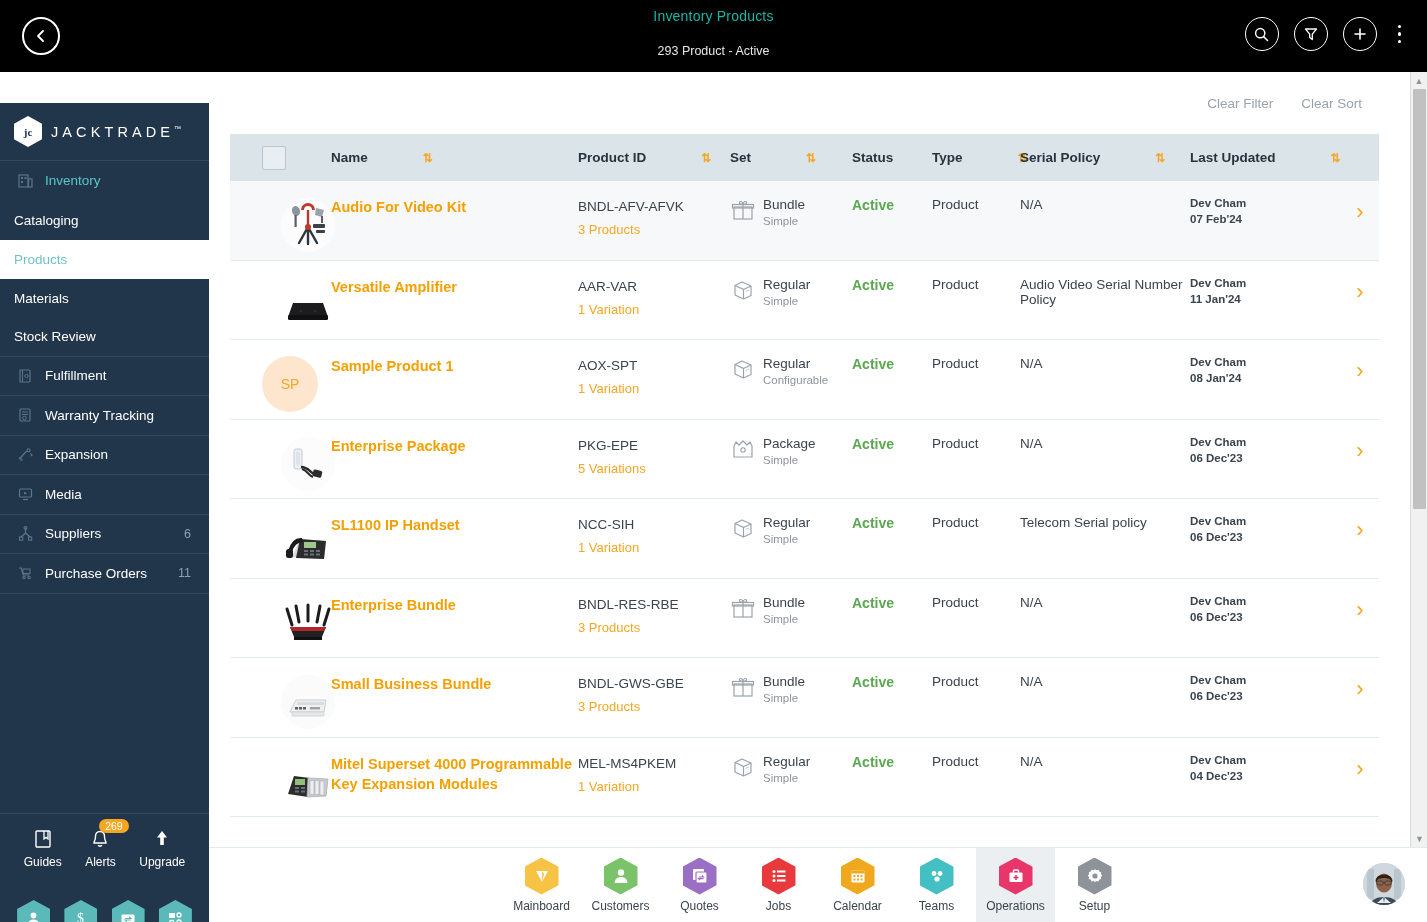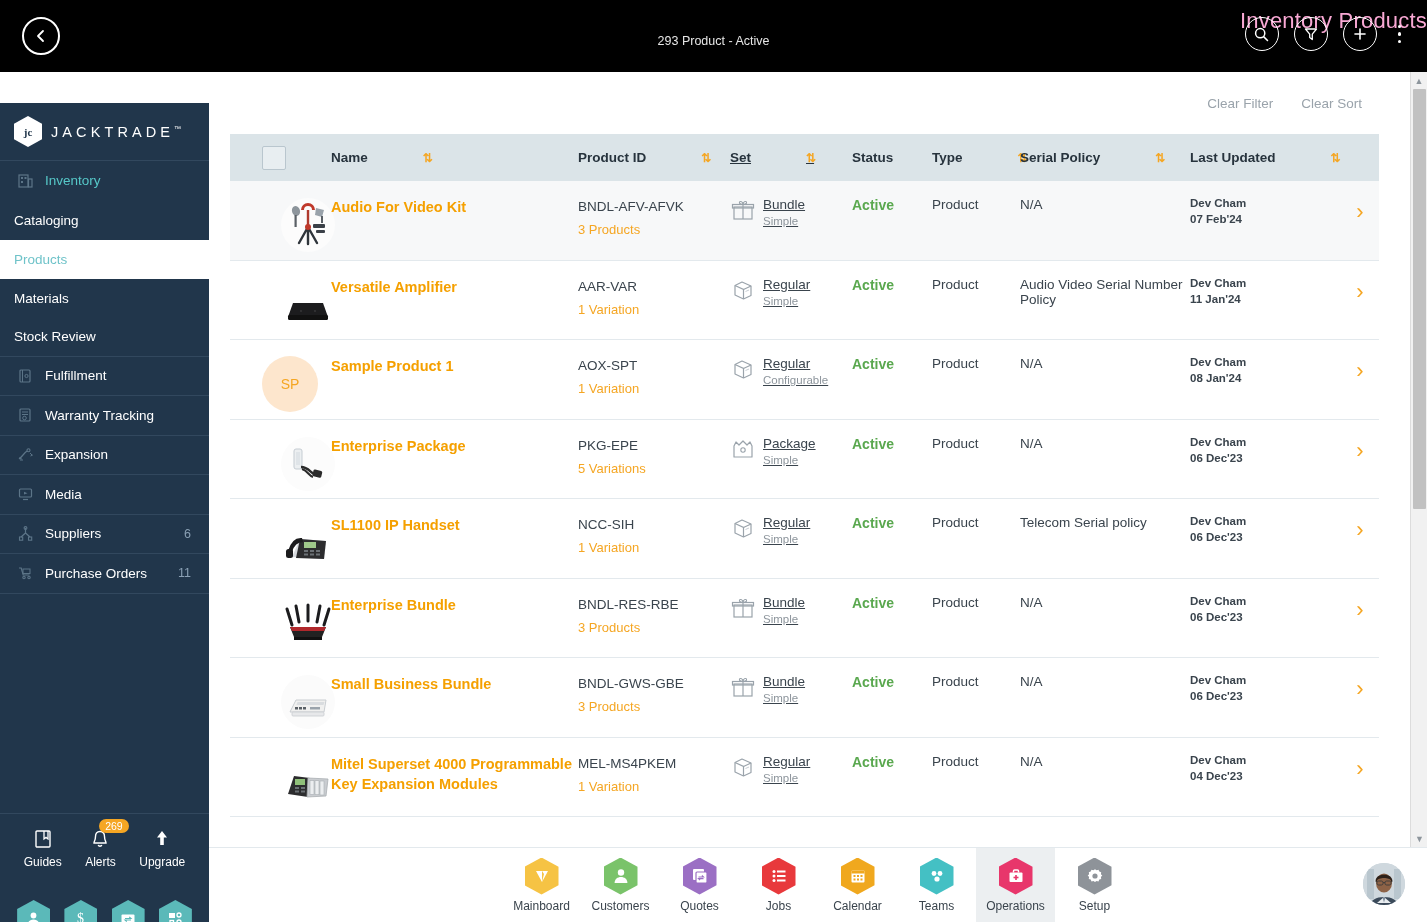--- a/index.html
+++ b/index.html
@@ -15,22 +15,22 @@
     position:absolute; top:0; left:0; width:1427px; height:72px;
     background:#000; color:#fff;
   }
   .back-btn {
     position:absolute; left:22px; top:17px; width:38px; height:38px;
     border:2px solid #fff; border-radius:50%;
     display:flex; align-items:center; justify-content:center; cursor:pointer;
   }
   .back-btn svg { display:block; }
   .title-wrap { position:absolute; left:0; top:8px; width:1427px; text-align:center; }
-  .title-main { font-size:22px; font-weight:400; letter-spacing:.2px; color:#f9a8d4;text-align:right; }
-  .title-sub { font-size:12.5px; color:#e6e6e6; margin-top:0; }
+  .title-main { font-size:14px; font-weight:400; letter-spacing:.2px; color:#14b8a6; }
+  .title-sub { font-size:12.5px; color:#e6e6e6; margin-top:20px; }
   .top-actions { position:absolute; right:20px; top:17px; display:flex; align-items:center; gap:15px; }
   .circ-btn {
     width:34px; height:34px; border:1.6px solid #fff; border-radius:50%;
     display:flex; align-items:center; justify-content:center; cursor:pointer;
   }
   .dots { display:flex; flex-direction:column; gap:4px; cursor:pointer; padding:2px 6px; }
   .dots i { width:3.5px; height:3.5px; background:#fff; border-radius:50%; display:block; }
 
   
   .sidebar {
@@ -86,21 +86,21 @@
 
   .table { margin:0 21px 0 21px; width:1149px; }
   .thead {
     display:flex; align-items:center; height:47px; background:#dbe4e8;
     font-size:13.5px; font-weight:bold; color:#27333d;
   }
   .thead .cell, .trow .cell { display:flex; align-items:flex-start; }
   .c-chk   { width:101px; padding-left:32px; flex:none; }
   .c-name  { width:247px; flex:none; }
   .c-pid   { width:152px; flex:none; }
-  .c-set   { width:122px; flex:none;text-decoration:underline; }
+  .c-set   { width:122px; flex:none; }
   .c-status{ width:80px; flex:none; }
   .c-type  { width:88px; flex:none; }
   .c-serial{ width:170px; flex:none; }
   .c-upd   { width:150px; flex:none; }
   .c-arrow { width:40px; flex:none; display:flex; justify-content:center; }
   .thead .cell { align-items:center;gap:48px; }
   .sort-ico { margin-left:7px; color:#f5a623; font-size:12px; letter-spacing:-2px; }
   .hdr-chk { width:24px; height:24px; border:1px solid #b9c6ce; background:#e8eef1; border-radius:2px; cursor:pointer; }
 
   .trow {

